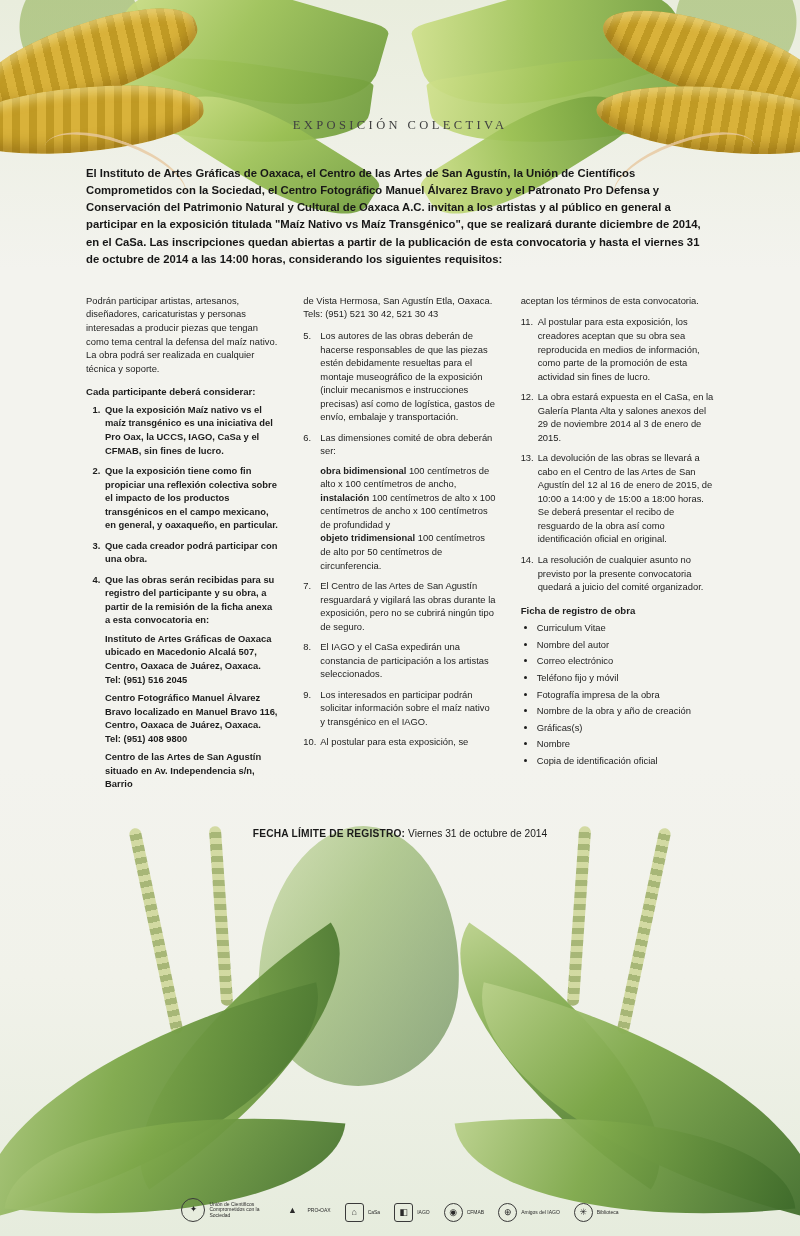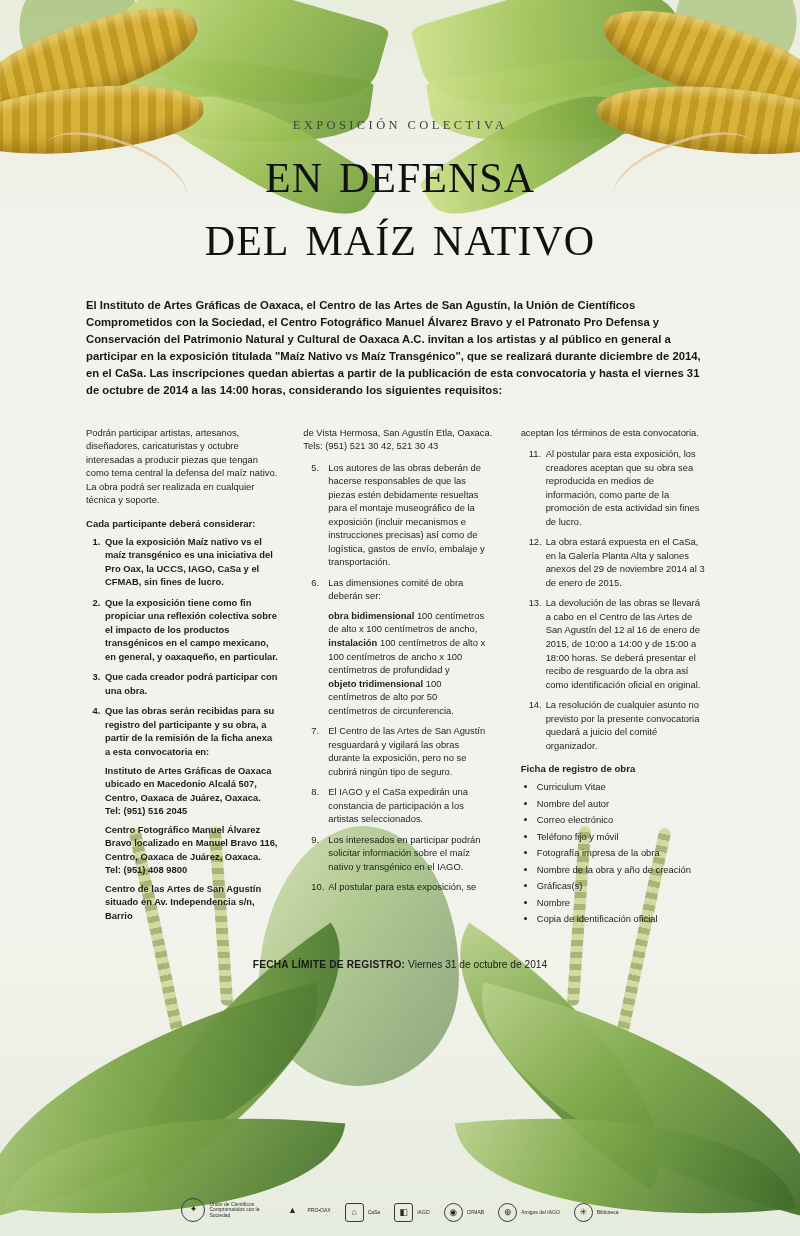--- a/index.html
+++ b/index.html
@@ -178,21 +178,21 @@
   }
   ol.reqs, ol.reqs-cont {
     margin: 0;
     padding-left: 17px;
   }
   ol.reqs > li, ol.reqs-cont > li {
     margin-bottom: 7px;
     padding-left: 2px;
     font-weight: bold;
   }
-  .cont-list { list-style: none; margin: 8px; padding: 0; }
+  .cont-list { list-style: none; margin: 0; padding: 0; }
   .cont-list > li { margin-bottom: 7px; display: flex; }
   .cont-list > li .num { width: 17px; flex: none; }
   .cont-list > li .txt { flex: 1; }
 
   .bold-term { font-weight: bold; }
 
   ul.docs {
     margin: 4px 0 0 0;
     padding-left: 16px;
   }
@@ -267,31 +267,27 @@
     <div class="leaf a"></div>
     <div class="leaf d"></div>
     <div class="leaf b"></div>
     <div class="leaf e"></div>
   </div>
 
   <div class="content">
 
     <div class="kicker">EXPOSICIÓN COLECTIVA</div>
 
-    <div class="title">
-      <span class="l1">En defensa</span>
-      <span class="l2">del maíz nativo</span>
-    </div>
 
     <div class="intro">El Instituto de Artes Gráficas de Oaxaca, el Centro de las Artes de San Agustín, la Unión de Científicos Comprometidos con la Sociedad, el Centro Fotográfico Manuel Álvarez Bravo y el Patronato Pro Defensa y Conservación del Patrimonio Natural y Cultural de Oaxaca A.C. invitan a los artistas y al público en general a participar en la exposición titulada "Maíz Nativo vs Maíz Transgénico", que se realizará durante diciembre de 2014, en el CaSa. Las inscripciones quedan abiertas a partir de la publicación de esta convocatoria y hasta el viernes 31 de octubre de 2014 a las 14:00 horas, considerando los siguientes requisitos:</div>
 
     <div class="cols">
 
       <div class="col">
-        <p>Podrán participar artistas, artesanos, diseñadores, caricaturistas y octubre interesadas a producir piezas que tengan como tema central la defensa del maíz nativo. La obra podrá ser realizada en cualquier técnica y soporte.</p>
+        <p>Podrán participar artistas, artesanos, diseñadores, caricaturistas y personas interesadas a producir piezas que tengan como tema central la defensa del maíz nativo. La obra podrá ser realizada en cualquier técnica y soporte.</p>
         <div class="subhead">Cada participante deberá considerar:</div>
         <ol class="reqs">
           <li>Que la exposición Maíz nativo vs el maíz transgénico es una iniciativa del Pro Oax, la UCCS, IAGO, CaSa y el CFMAB, sin fines de lucro.</li>
           <li>Que la exposición tiene como fin propiciar una reflexión colectiva sobre el impacto de los productos transgénicos en el campo mexicano, en general, y oaxaqueño, en particular.</li>
           <li>Que cada creador podrá participar con una obra.</li>
           <li>
             <span>Que las obras serán recibidas para su registro del participante y su obra, a partir de la remisión de la ficha anexa a esta convocatoria en:</span>
             <div style="margin-top:5px">Instituto de Artes Gráficas de Oaxaca ubicado en Macedonio Alcalá 507, Centro, Oaxaca de Juárez, Oaxaca. Tel: (951) 516 2045</div>
             <div style="margin-top:5px">Centro Fotográfico Manuel Álvarez Bravo localizado en Manuel Bravo 116, Centro, Oaxaca de Juárez, Oaxaca. Tel: (951) 408 9800</div>
             <div style="margin-top:5px">Centro de las Artes de San Agustín situado en Av. Independencia s/n, Barrio</div>

